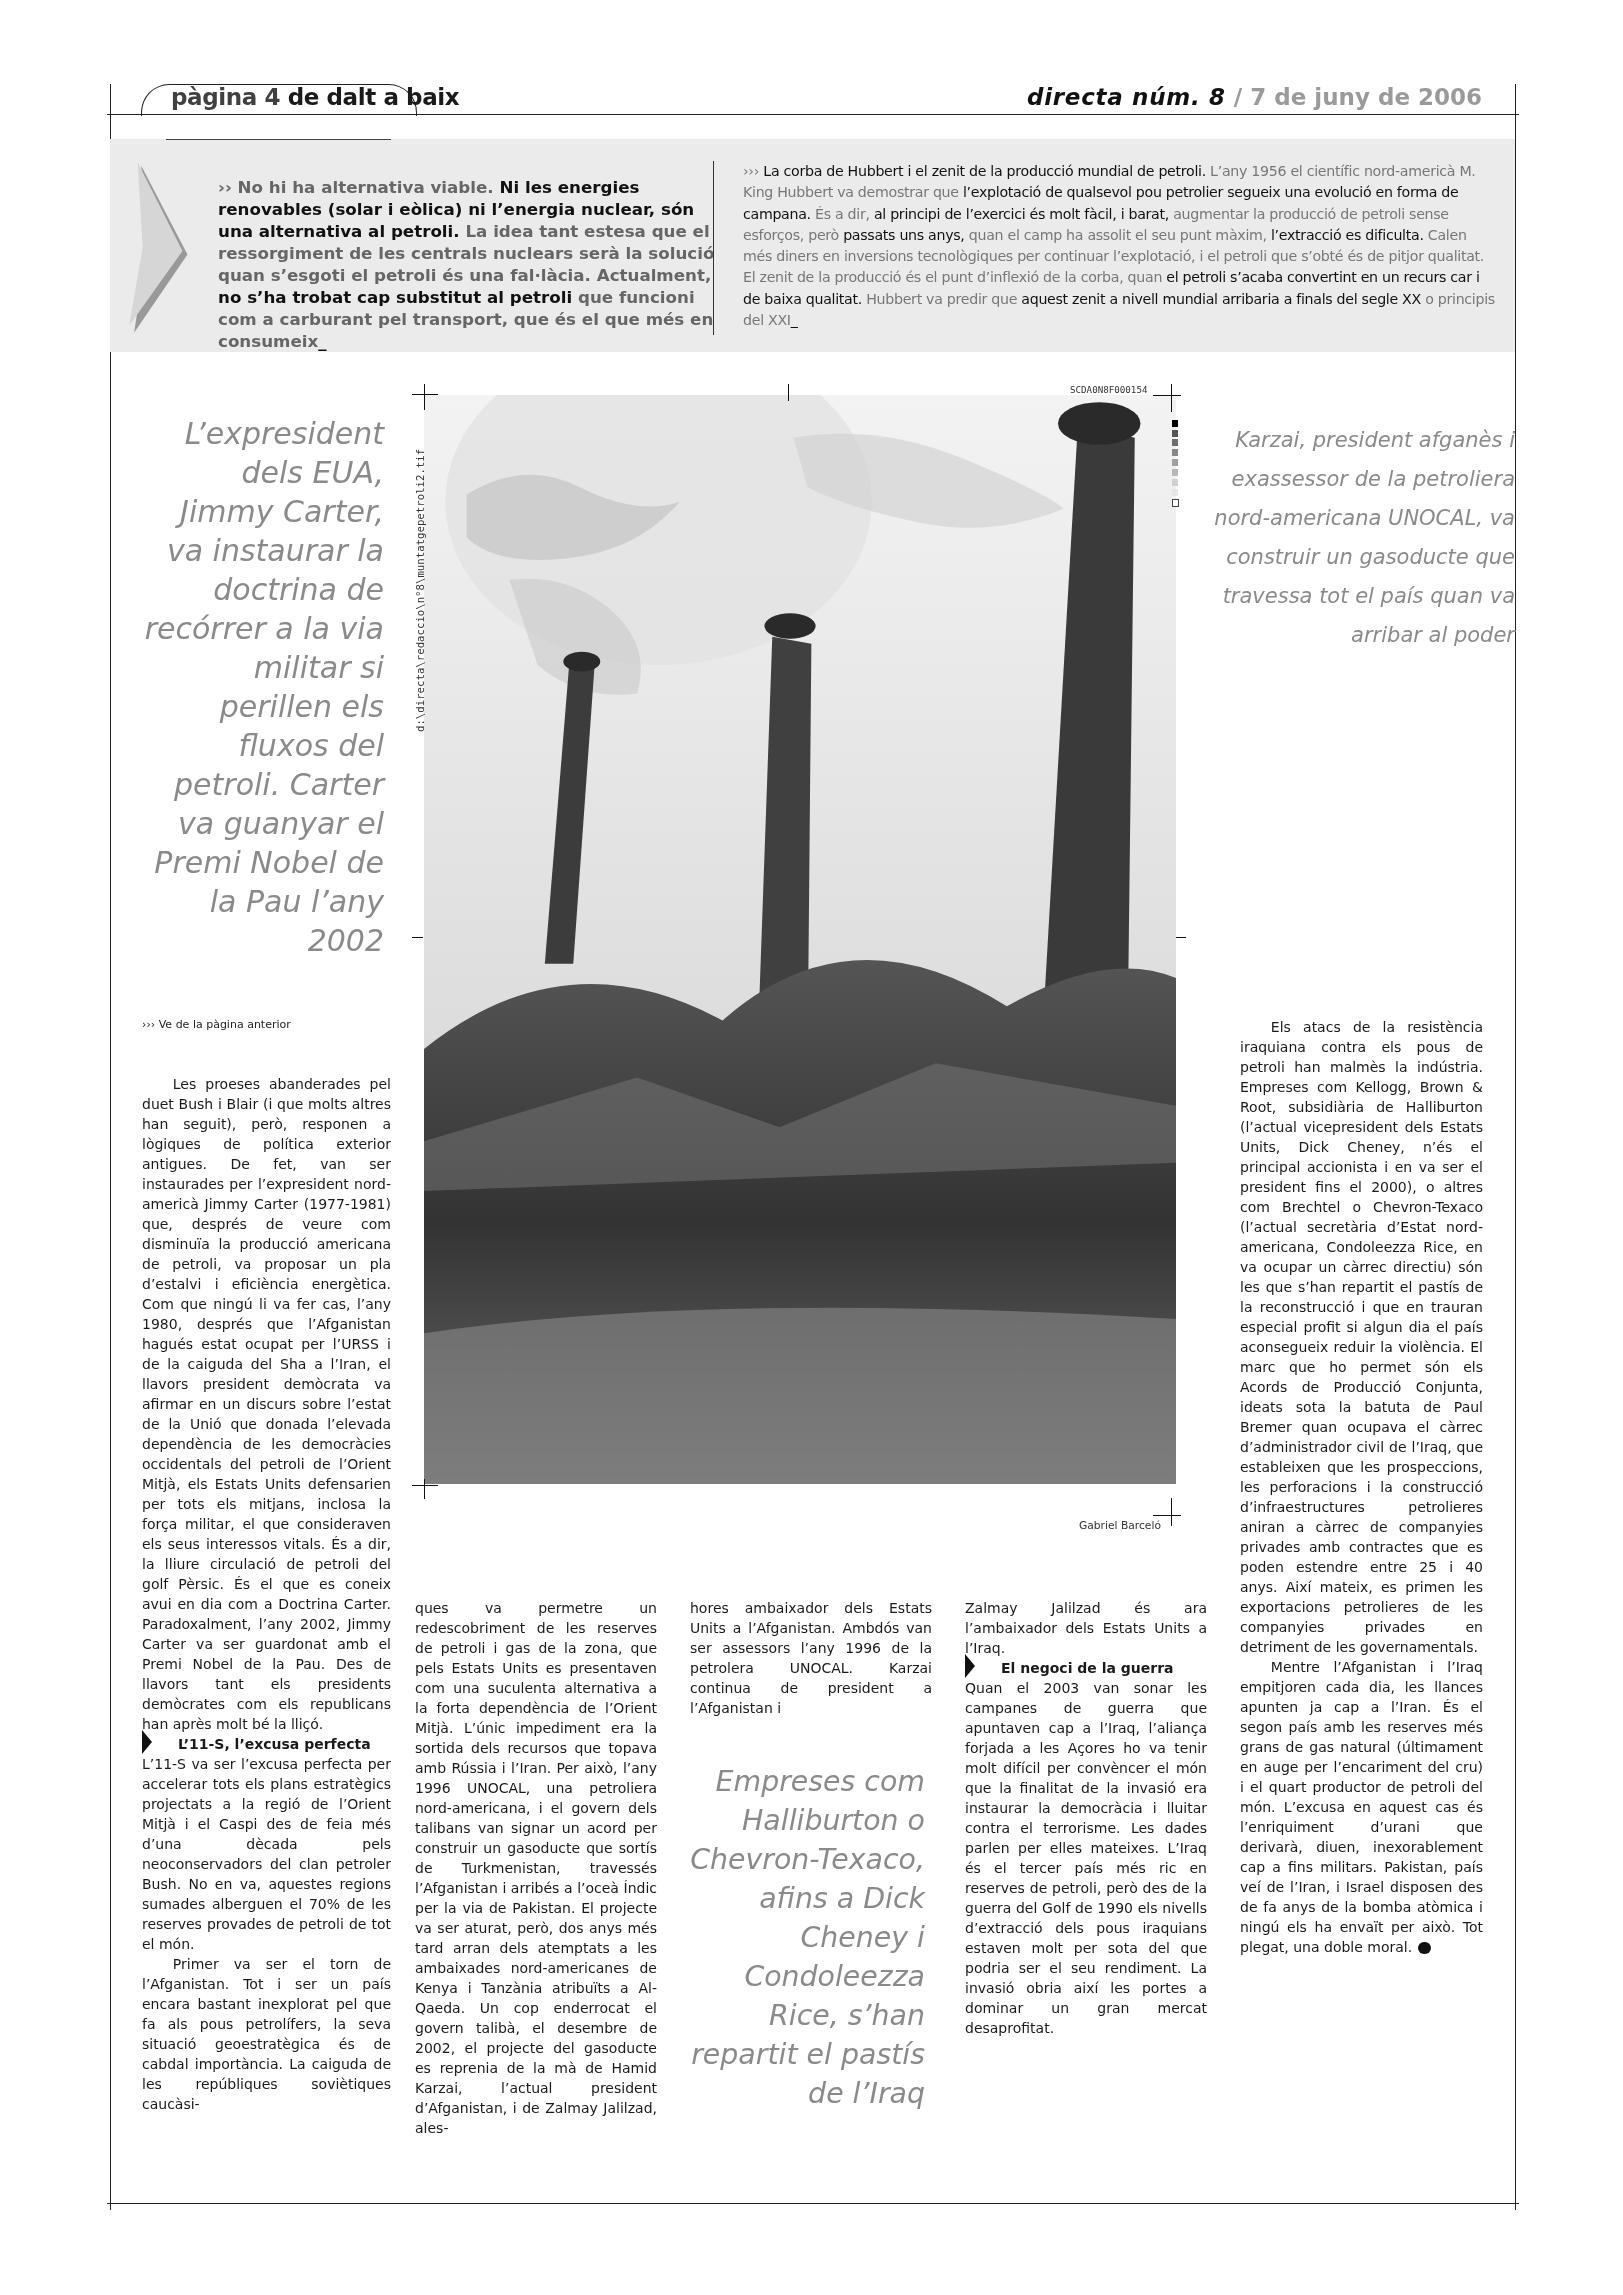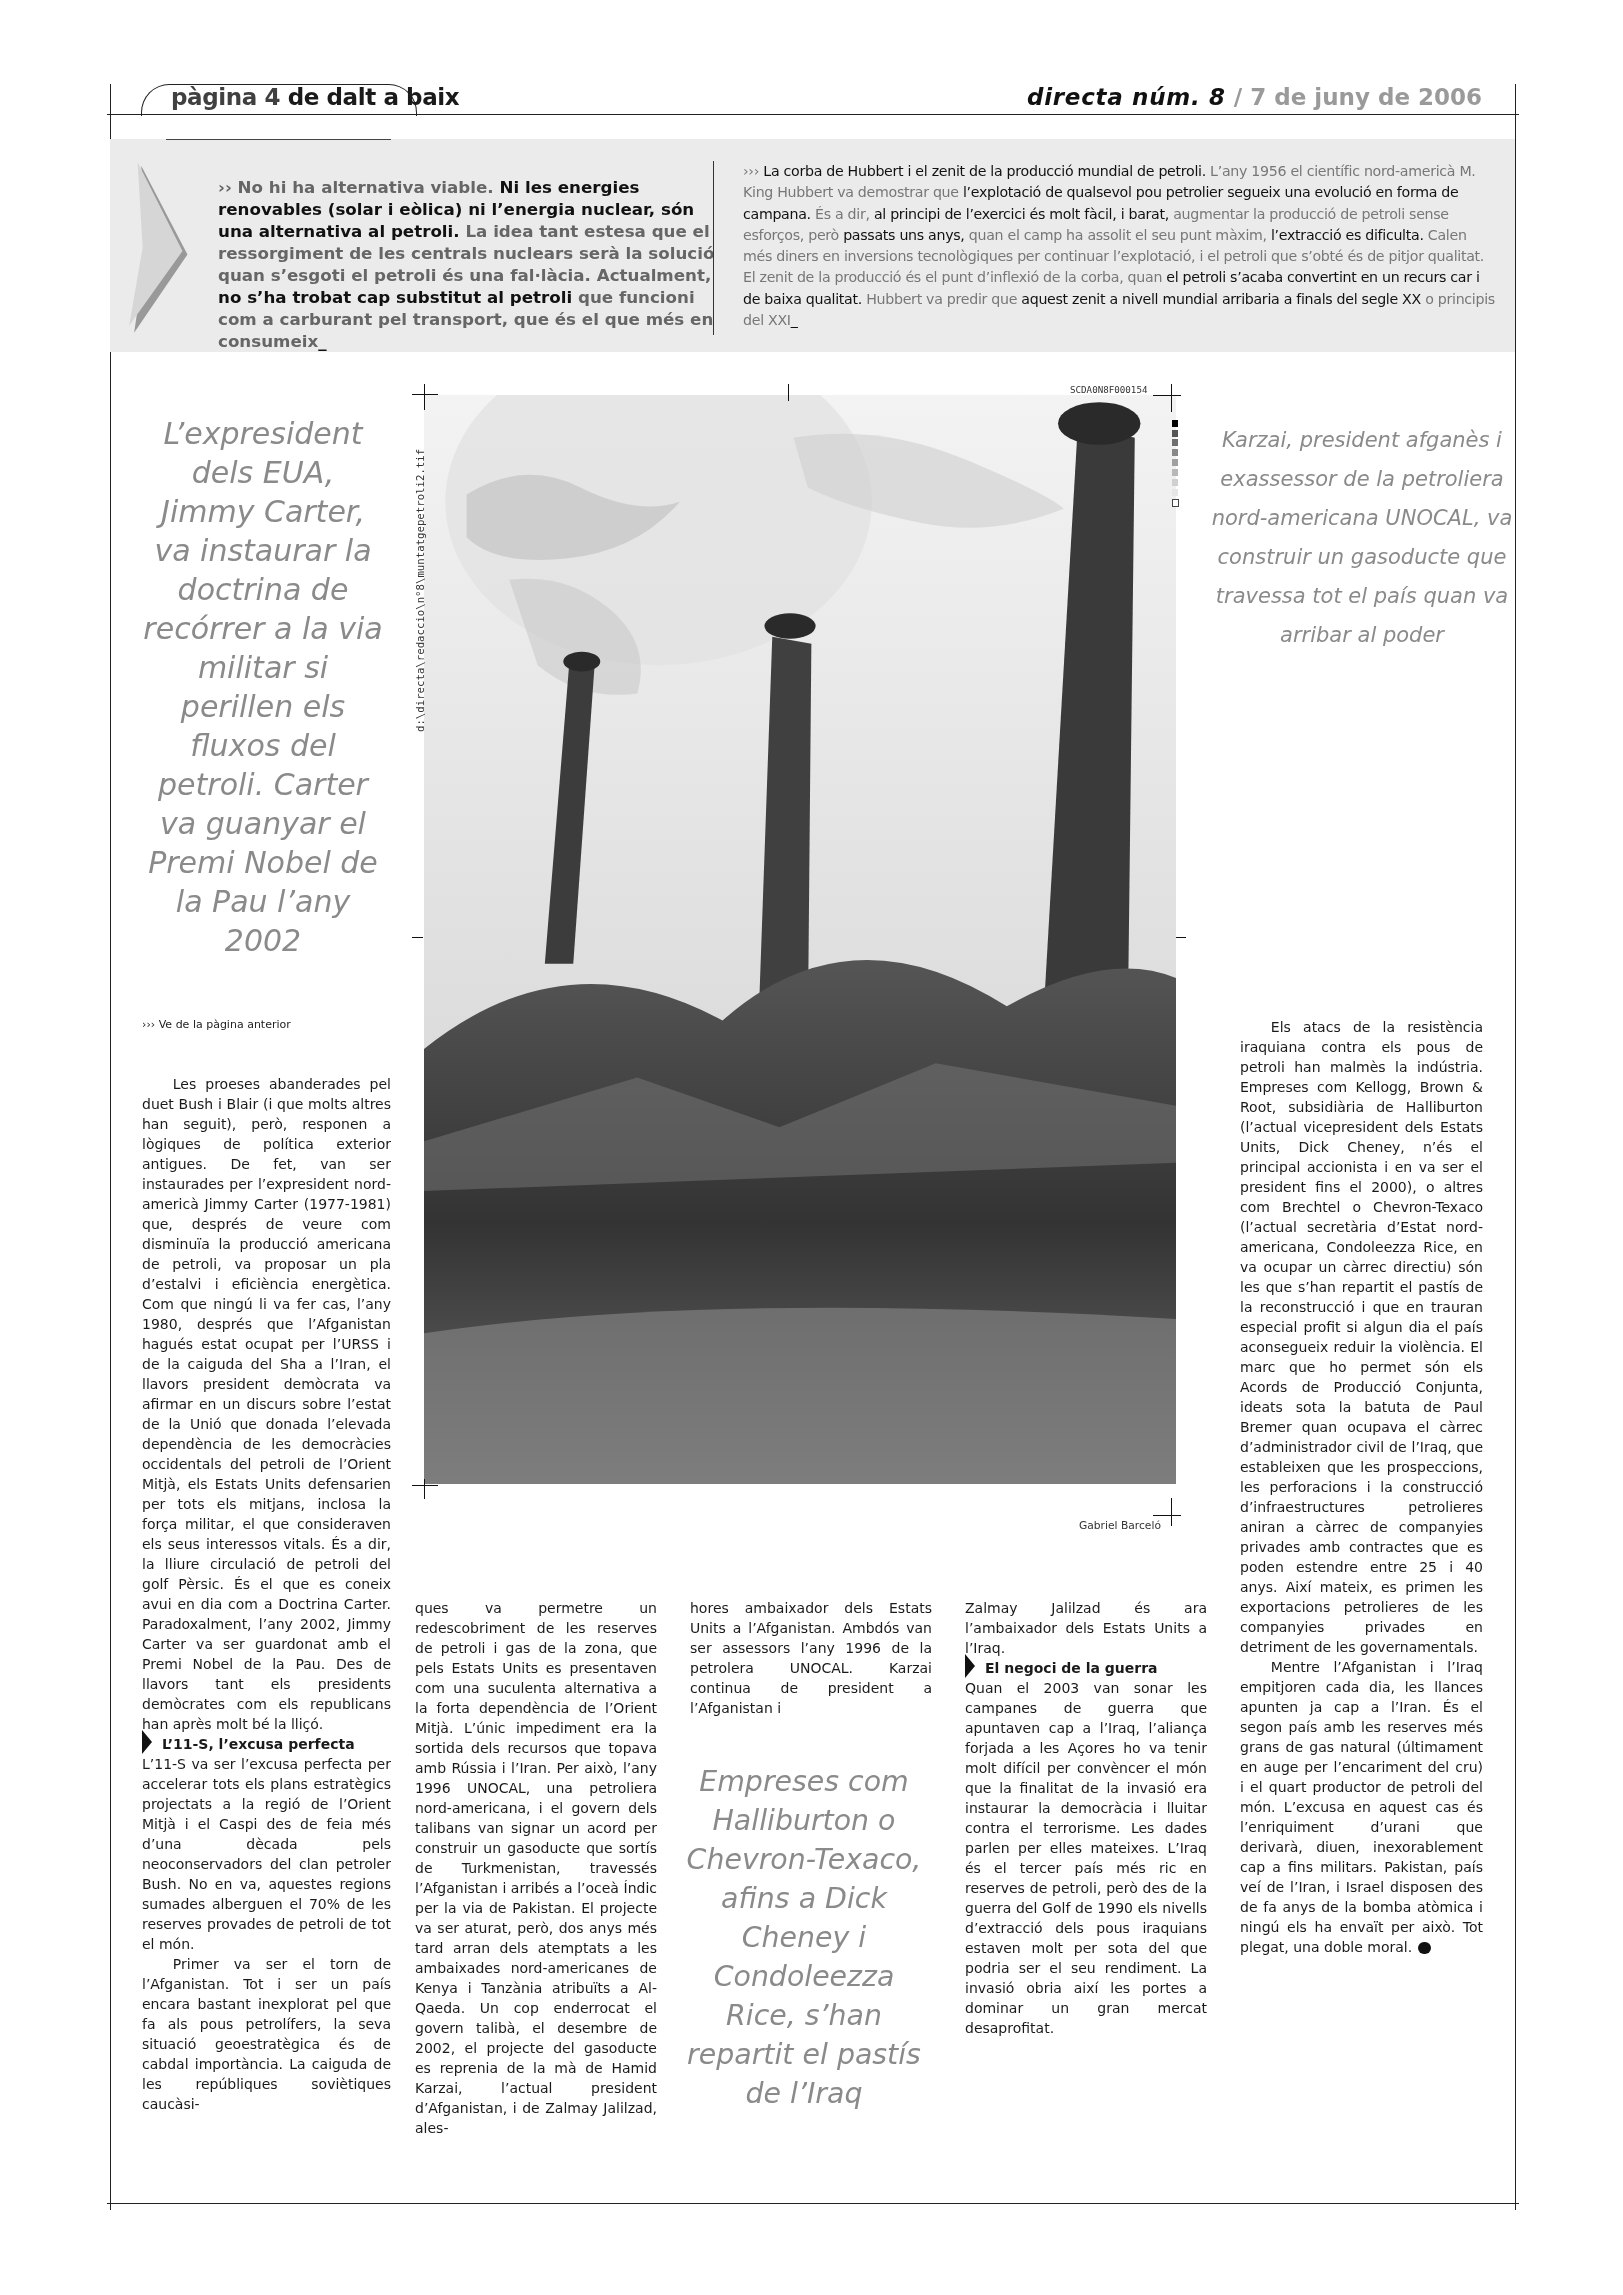--- a/index.html
+++ b/index.html
@@ -28,36 +28,36 @@
 
   
   .photo { position:absolute; left:424px; top:395px; width:752px; height:1089px; overflow:hidden; background:#eee; }
   .filepath { position:absolute; left:414px; top:732px; transform-origin:left top; transform:rotate(-90deg); font-family:"DejaVu Sans Mono", monospace; font-size:10.7px; color:#333; white-space:nowrap; }
   .filecode { position:absolute; left:1070px; top:384px; font-family:"DejaVu Sans Mono", monospace; font-size:9.2px; color:#333; }
   .credit { position:absolute; left:1079px; top:1519px; font-size:10.7px; color:#333; }
   .swatch { position:absolute; left:1172px; width:6.4px; height:7.1px; }
   .crop { position:absolute; background:#111; }
 
   
-  .pull { position:absolute; font-style:italic; color:#8a8a8a; text-align:center; font-family:"DejaVu Sans", sans-serif; }
+  .pull { position:absolute; font-style:italic; color:#8a8a8a; text-align:right; font-family:"DejaVu Sans", sans-serif; }
   .pull-left { left:142px; top:414px; width:242px; font-size:30px; line-height:39px; }
   .pull-right { left:1209px; top:421px; width:306px; font-size:21px; line-height:39px; }
   .pull-mid { left:683px; top:1762px; width:242px; font-size:28.4px; line-height:39px; }
 
   
   .col { position:absolute; font-size:14px; line-height:20px; text-align:justify; color:#1a1a1a; hyphens:auto; }
   .col p { margin:0; }
   .col p.indent { text-indent:2.2em; }
   .col1 { left:142px; top:1074px; width:249px; }
   .col2 { left:415px; top:1598px; width:242px; }
   .col3 { left:690px; top:1598px; width:242px; }
   .col4 { left:965px; top:1598px; width:242px; }
   .col5 { left:1240px; top:1017px; width:243px; }
   .kicker { position:absolute; left:142px; top:1018px; font-size:11px; color:#222; }
-  .subhead { font-weight:bold; margin:11.4px 0 0 0; position:relative; padding-left:20px; }
+  .subhead { font-weight:bold; margin:11.4px 0 0 0; position:relative; padding-left:36px; }
   .subhead .tri { position:absolute; left:0; top:-4.3px; width:0; height:0; border-top:12.8px solid transparent; border-bottom:12.8px solid transparent; border-left:10px solid #111; }
   .endmark { display:inline-block; width:12.8px; height:12.8px; border-radius:50%; background:#111; color:#fff; font-size:7.8px; line-height:12.8px; text-align:center; font-weight:bold; vertical-align:middle; margin-left:5.7px; }
 </style>
 </head>
 <body>
 
 <div class="vline" style="left:110px; top:84px; height:2126px;"></div>
 <div class="vline" style="left:1515px; top:84px; height:2126px;"></div>
 <div class="hline" style="left:107px; top:114px; width:1412px;"></div>
 <div class="hline" style="left:107px; top:2203px; width:1412px;"></div>

